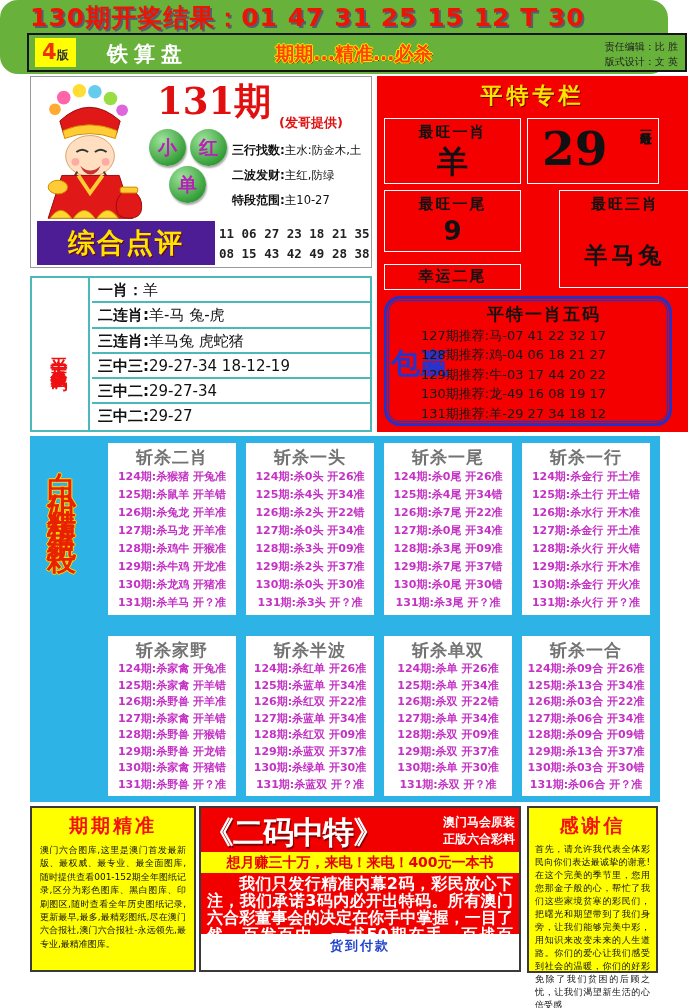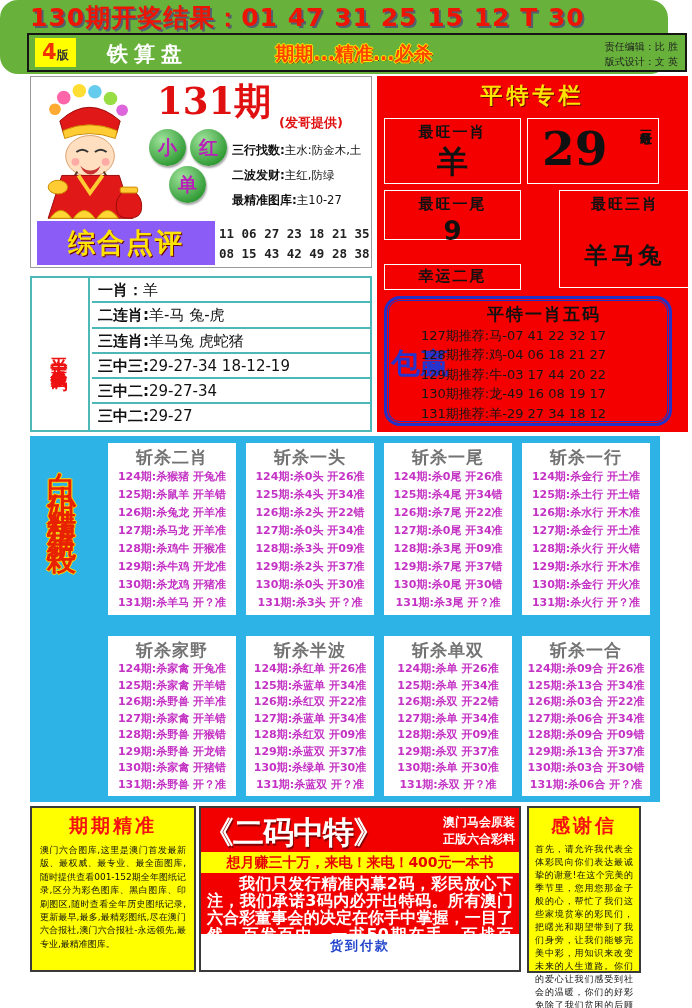--- a/index.html
+++ b/index.html
@@ -42,21 +42,21 @@
     width:37px; height:37px; border-radius:50%; text-align:center; line-height:37px;
     background:radial-gradient(circle at 35% 30%, #9fe29b, #2f9a33 75%, #1c6e22);
     color:#b820b8; font-size:19px; font-weight:bold; box-shadow:1px 2px 2px rgba(0,0,0,.35);
   }
   .c1 { left:118px; top:52px; } .c2 { left:159px; top:52px; } .c3 { left:138px; top:89px; }
   .tips { left:201px; top:60px; width:140px; }
   .tip-row { line-height:24px; white-space:nowrap; }
   .tip-label { font-size:12px; font-weight:bold; color:#111; }
   .tip-value { font-size:11.5px; color:#111; }
   .review-banner {
-    left:6px; top:144px; width:178px; height:44px; background:#8b5cf6; text-align:center;
+    left:6px; top:144px; width:178px; height:44px; background:#4c1d95; text-align:center;
     font-size:27px; font-weight:bold; color:#ffe400; line-height:44px; letter-spacing:2px;
     text-shadow:1px 1px 0 #6b0000;
   }
   .review-numbers { left:188px; top:147px; font-family:"DejaVu Sans Mono", monospace; font-size:12.5px; font-weight:bold; line-height:20px; color:#222; white-space:nowrap; }
 
   
   .win-table { left:30px; top:276px; width:342px; height:156px; border:2px solid #4cb8b8; background:#fff; }
   .win-side {
     position:absolute; left:0; top:0; width:58px; height:100%; border-right:2px solid #4cb8b8;
     display:flex; align-items:center; justify-content:center;
@@ -71,21 +71,21 @@
   
   .pingte-panel { left:377px; top:76px; width:311px; height:356px; background:#f40000; }
   .pingte-title { position:absolute; left:0; right:0; top:5px; text-align:center; font-size:22px; font-weight:bold; color:#ffe400; letter-spacing:4px; text-shadow:1px 1px 0 #6b0000; }
   .pbox { position:absolute; border:1px solid #ffffff; }
   .pb-label { text-align:center; font-size:15px; font-weight:bold; color:#111; margin-top:4px; letter-spacing:2px; }
   .pb1 { left:7px; top:42px; width:137px; height:66px; }
   .pb1 .pb-value { text-align:center; font-size:31px; font-weight:bold; color:#111; line-height:38px; }
   .pb2 { left:150px; top:42px; width:132px; height:66px;padding-left:32px; }
   .pb2-num { position:absolute; left:14px; top:2px; font-family:"DejaVu Serif", serif; font-size:47px; font-weight:bold; color:#111; }
   .pb2-side { position:absolute; right:6px; top:5px; font-size:12px; font-weight:bold; color:#111; line-height:13px; }
-  .pb3 { left:7px; top:114px; width:137px; height:50px; }
+  .pb3 { left:7px; top:114px; width:137px; height:62px; }
   .pb3 .pb-value { text-align:center; font-size:26px; font-weight:bold; color:#111; line-height:34px; }
   .pb4 { left:150px; top:114px; width:132px; height:98px;margin-left:32px; }
   .pb4 .pb-value { text-align:center; font-size:23px; font-weight:bold; color:#111; letter-spacing:4px; margin-top:26px; }
   .pb5 { left:7px; top:188px; width:137px; height:26px; }
   .pb5 .pb-label { margin-top:2px; }
   .five-codes { position:absolute; left:7px; top:220px; width:288px; height:130px; border:3px solid #2231c8; border-radius:16px; box-shadow:inset 0 0 0 1px #f40000, inset 0 0 0 2px #2231c8; }
   .baoying { position:absolute; left:4px; top:8px; height:114px; display:flex; flex-direction:column; justify-content:space-around; font-size:29px; font-weight:bold; color:#2633cc; }
   .fc-title { position:absolute; left:36px; right:4px; top:4px; text-align:center; font-size:17px; font-weight:bold; color:#111; letter-spacing:2px; }
   .fc-rows { position:absolute; left:34px; top:27px; right:2px; }
   .fc-row { font-size:13px; line-height:19.4px; color:#151515; white-space:nowrap; }
@@ -113,21 +113,21 @@
   .bottom-middle { left:199px; top:806px; width:322px; height:166px; border:2px solid #3a3a3a; background:#ffffff; }
   .bm-red { position:absolute; left:0; top:0; right:0; height:126px; background:#f20000; }
   .bm-title { position:absolute; left:2px; top:4px; font-size:31px; font-weight:bold; color:#ffffff; letter-spacing:-1px; white-space:nowrap; text-shadow:1px 2px 1px #7d0000; }
   .bm-tags { position:absolute; right:4px; top:6px; font-size:12px; font-weight:bold; color:#ffffff; line-height:17px; text-align:left; }
   .bm-strip { position:absolute; left:0; right:0; top:44px; height:21px; background:#ffff00; text-align:center; font-size:14px; font-weight:bold; color:#e80000; line-height:21px; white-space:nowrap; }
   .bm-body { position:absolute; left:6px; right:6px; top:67px; font-size:16px; font-weight:bold; color:#ffffff; line-height:17px; text-indent:2em; text-align:justify; }
   .bm-note { position:absolute; left:0; right:0; top:128px; height:20px; background:#fff; display:flex; align-items:center; justify-content:center; gap:6px; white-space:nowrap; }
   .bm-note-text { font-size:10px; font-weight:bold; color:#2244cc; }
   .bm-cod { font-size:13px; font-weight:bold; color:#2244cc; letter-spacing:2px; }
 
-  .bottom-right { left:527px; top:806px; width:114px; height:167px; background:#ffff00; border:2px solid #3a3a3a; }
+  .bottom-right { left:527px; top:806px; width:131px; height:167px; background:#ffff00; border:2px solid #3a3a3a; }
   .br-body { padding:4px 6px 0 6px; font-size:9px; line-height:13px; color:#111; text-align:justify; }
 </style>
 </head>
 <body>
 
 <div id="page">
 
   <div class="header">
     <div class="top-result">130期开奖结果：01 47 31 25 15 12 T 30</div>
     <div class="masthead">
@@ -170,21 +170,21 @@
       <rect x="88" y="108" width="18" height="6" rx="2" fill="#ffcc33" stroke="#cc8a00"></rect>
     </svg>
     <div class="abs issue-number">131期</div>
     <div class="abs provider-note">(发哥提供)</div>
     <div class="abs pred-circle c1">小</div>
     <div class="abs pred-circle c2">红</div>
     <div class="abs pred-circle c3">单</div>
     <div class="abs tips">
       <div class="tip-row"><span class="tip-label">三行找数:</span><span class="tip-value">主水:防金木,土</span></div>
       <div class="tip-row"><span class="tip-label">二波发财:</span><span class="tip-value">主红,防绿</span></div>
-      <div class="tip-row"><span class="tip-label">最精准图库:</span><span class="tip-value">主10-27</span></div>
+      <div class="tip-row"><span class="tip-label">特段范围:</span><span class="tip-value">主10-27</span></div>
     </div>
     <div class="abs review-banner">综合点评</div>
     <div class="abs review-numbers">
       <div>11 06 27 23 18 21 35 25</div>
       <div>08 15 43 42 49 28 38 33</div>
     </div>
   </div>
 
   <div class="abs win-table">
     <div class="win-side vert">平定天下赢钱码</div>

